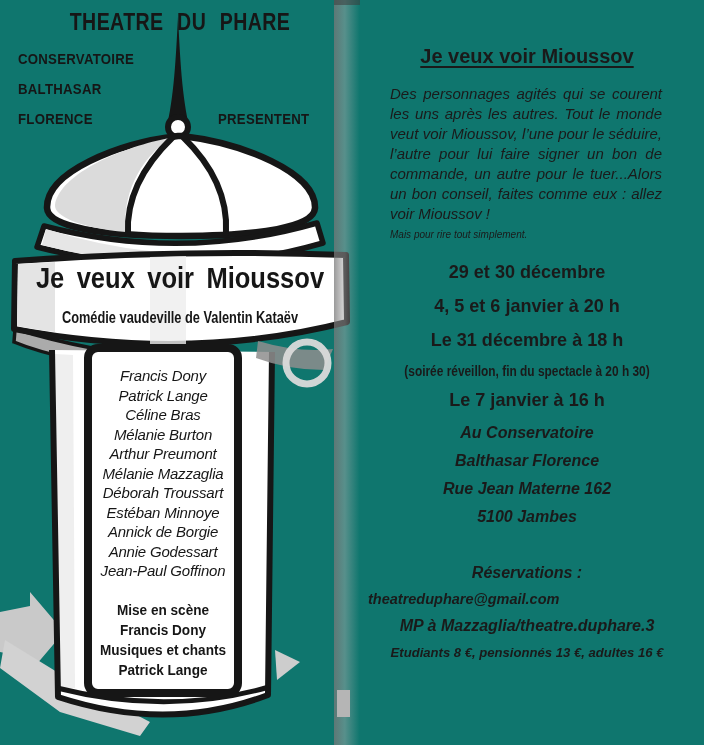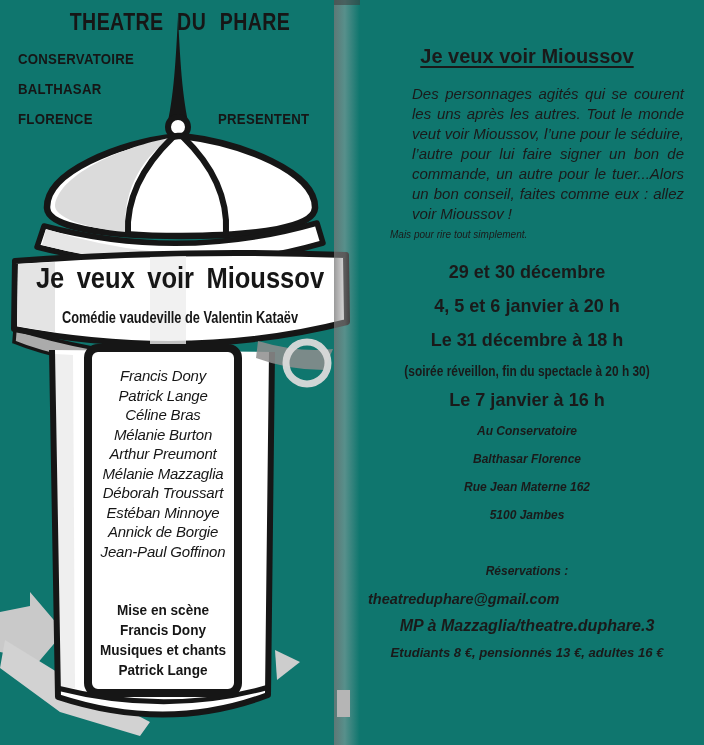--- a/index.html
+++ b/index.html
@@ -25,26 +25,26 @@
   
   .divider{left:334px;top:0;width:27px;height:745px;
            background:linear-gradient(to right,rgba(120,120,120,.75),rgba(175,175,175,.45) 40%,rgba(255,255,255,0) 95%);}
   .divider-cap{left:334px;top:0;width:26px;height:5px;background:rgba(60,60,60,.55);}
   .divider-chip{left:337px;top:690px;width:13px;height:27px;background:#b5b5b5;}
   
   .page-right{position:absolute;left:368px;top:0;width:318px;height:745px;color:#1a1a1a;}
   .rp-title{top:45px;left:0;width:100%;text-align:center;font-size:20px;font-weight:700;}
   .rp-title span{text-decoration:underline;text-decoration-thickness:2px;text-underline-offset:3px;}
   .rp-desc{top:84px;left:22px;width:272px;font-size:15px;font-style:italic;line-height:20px;
-           text-align:justify;margin-left:22px;}
+           text-align:justify;}
   .rp-tagline{top:229px;left:22px;width:272px;font-size:10px;font-style:italic;}
   .dline{left:0;width:100%;text-align:center;font-size:19px;font-weight:700;transform:scaleX(.95);}
   .d1{top:261px;} .d2{top:295px;} .d3{top:329px;} .d4{top:389px;}
   .dnote{top:363px;left:0;width:100%;text-align:center;font-size:14px;font-weight:700;transform:scaleX(.85);}
-  .vline{left:0;width:100%;text-align:center;font-size:12px;font-weight:700;font-style:italic;}
+  .vline{left:0;width:100%;text-align:center;font-size:16px;font-weight:700;font-style:italic;}
   .v1{top:424px;} .v2{top:452px;} .v3{top:480px;} .v4{top:508px;} .v5{top:564px;} .v6{top:563px;}
   .vemail{top:591px;left:0;width:100%;text-align:left;font-size:14.5px;font-weight:700;font-style:italic;}
   .vfb{top:617px;left:0;width:100%;text-align:center;font-size:16px;font-weight:700;font-style:italic;}
   .vprices{top:645px;left:0;width:100%;text-align:center;font-size:13.5px;font-weight:700;
            font-style:italic;transform:scaleX(.97);}
 </style>
 </head>
 <body>
 
 <div class="stage">
@@ -107,20 +107,21 @@
     <div class="abs cast">
         <div>Francis Dony</div>
         <div>Patrick Lange</div>
         <div>Céline Bras</div>
         <div>Mélanie Burton</div>
         <div>Arthur Preumont</div>
         <div>Mélanie Mazzaglia</div>
         <div>Déborah Troussart</div>
         <div>Estéban Minnoye</div>
         <div>Annick de Borgie</div>
+        <div>Annie Godessart</div>
         <div>Jean-Paul Goffinon</div>
       </div>
     <div class="abs credits">
         <div>Mise en scène</div>
         <div>Francis Dony</div>
         <div>Musiques et chants</div>
         <div>Patrick Lange</div>
       </div>
   </div>
 

